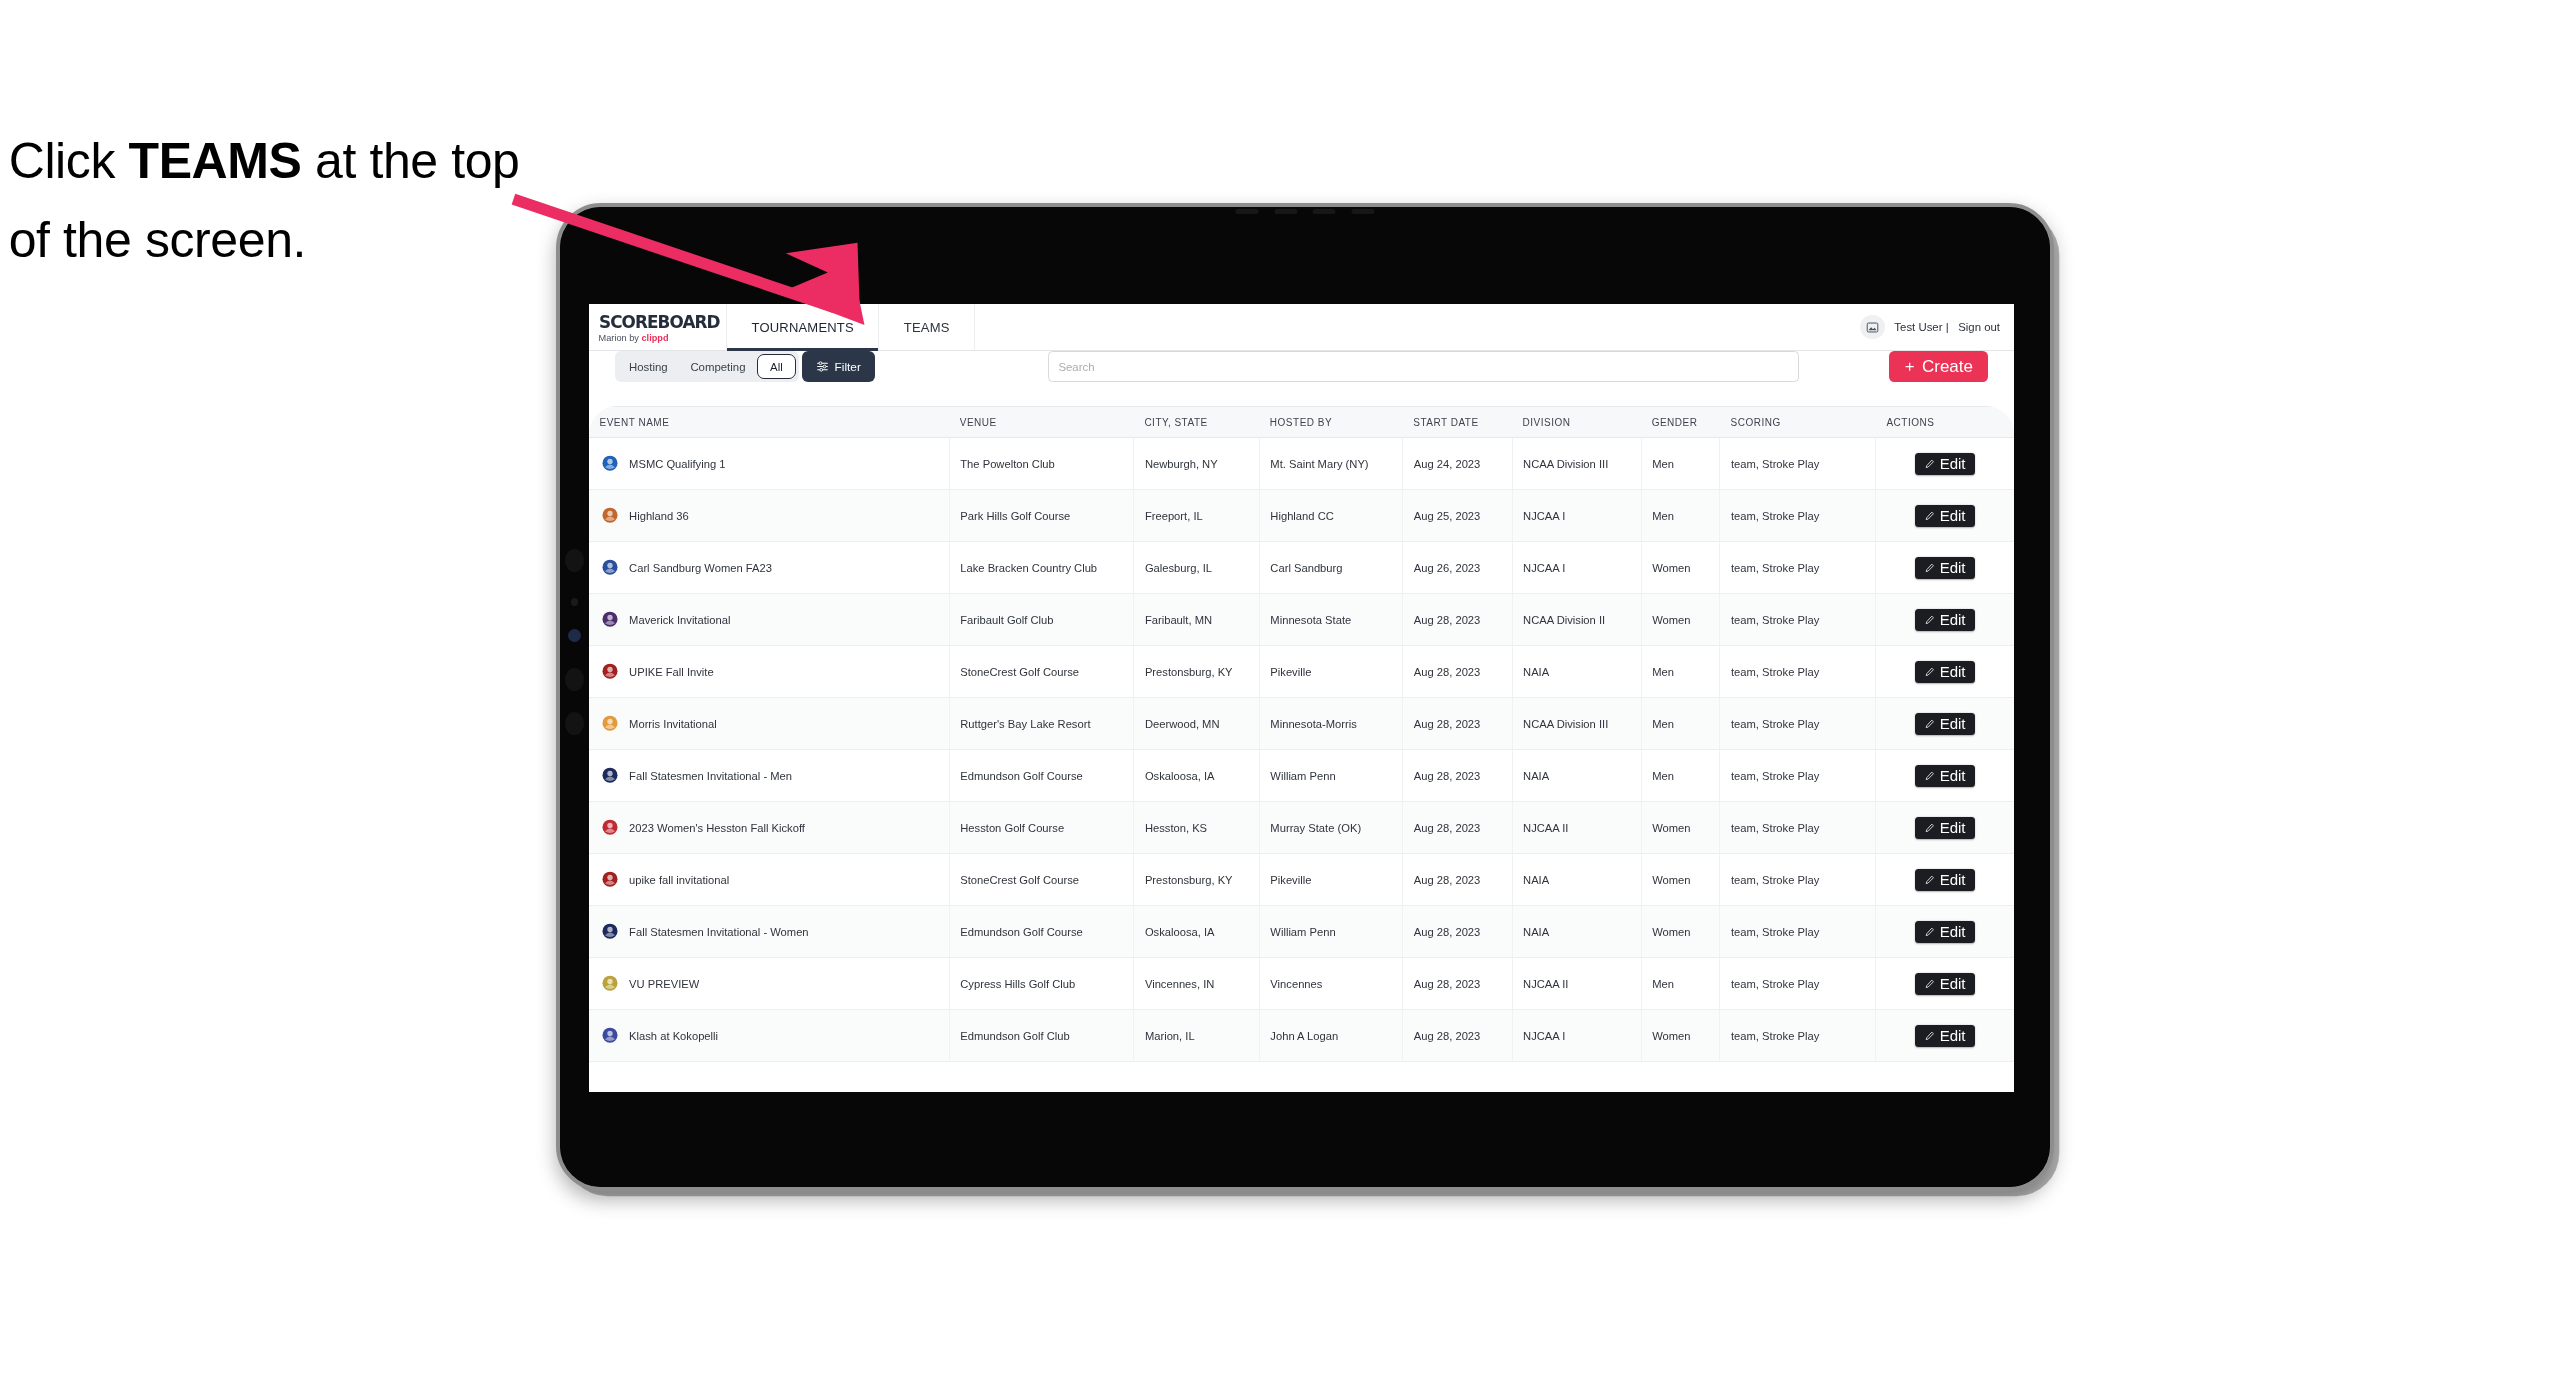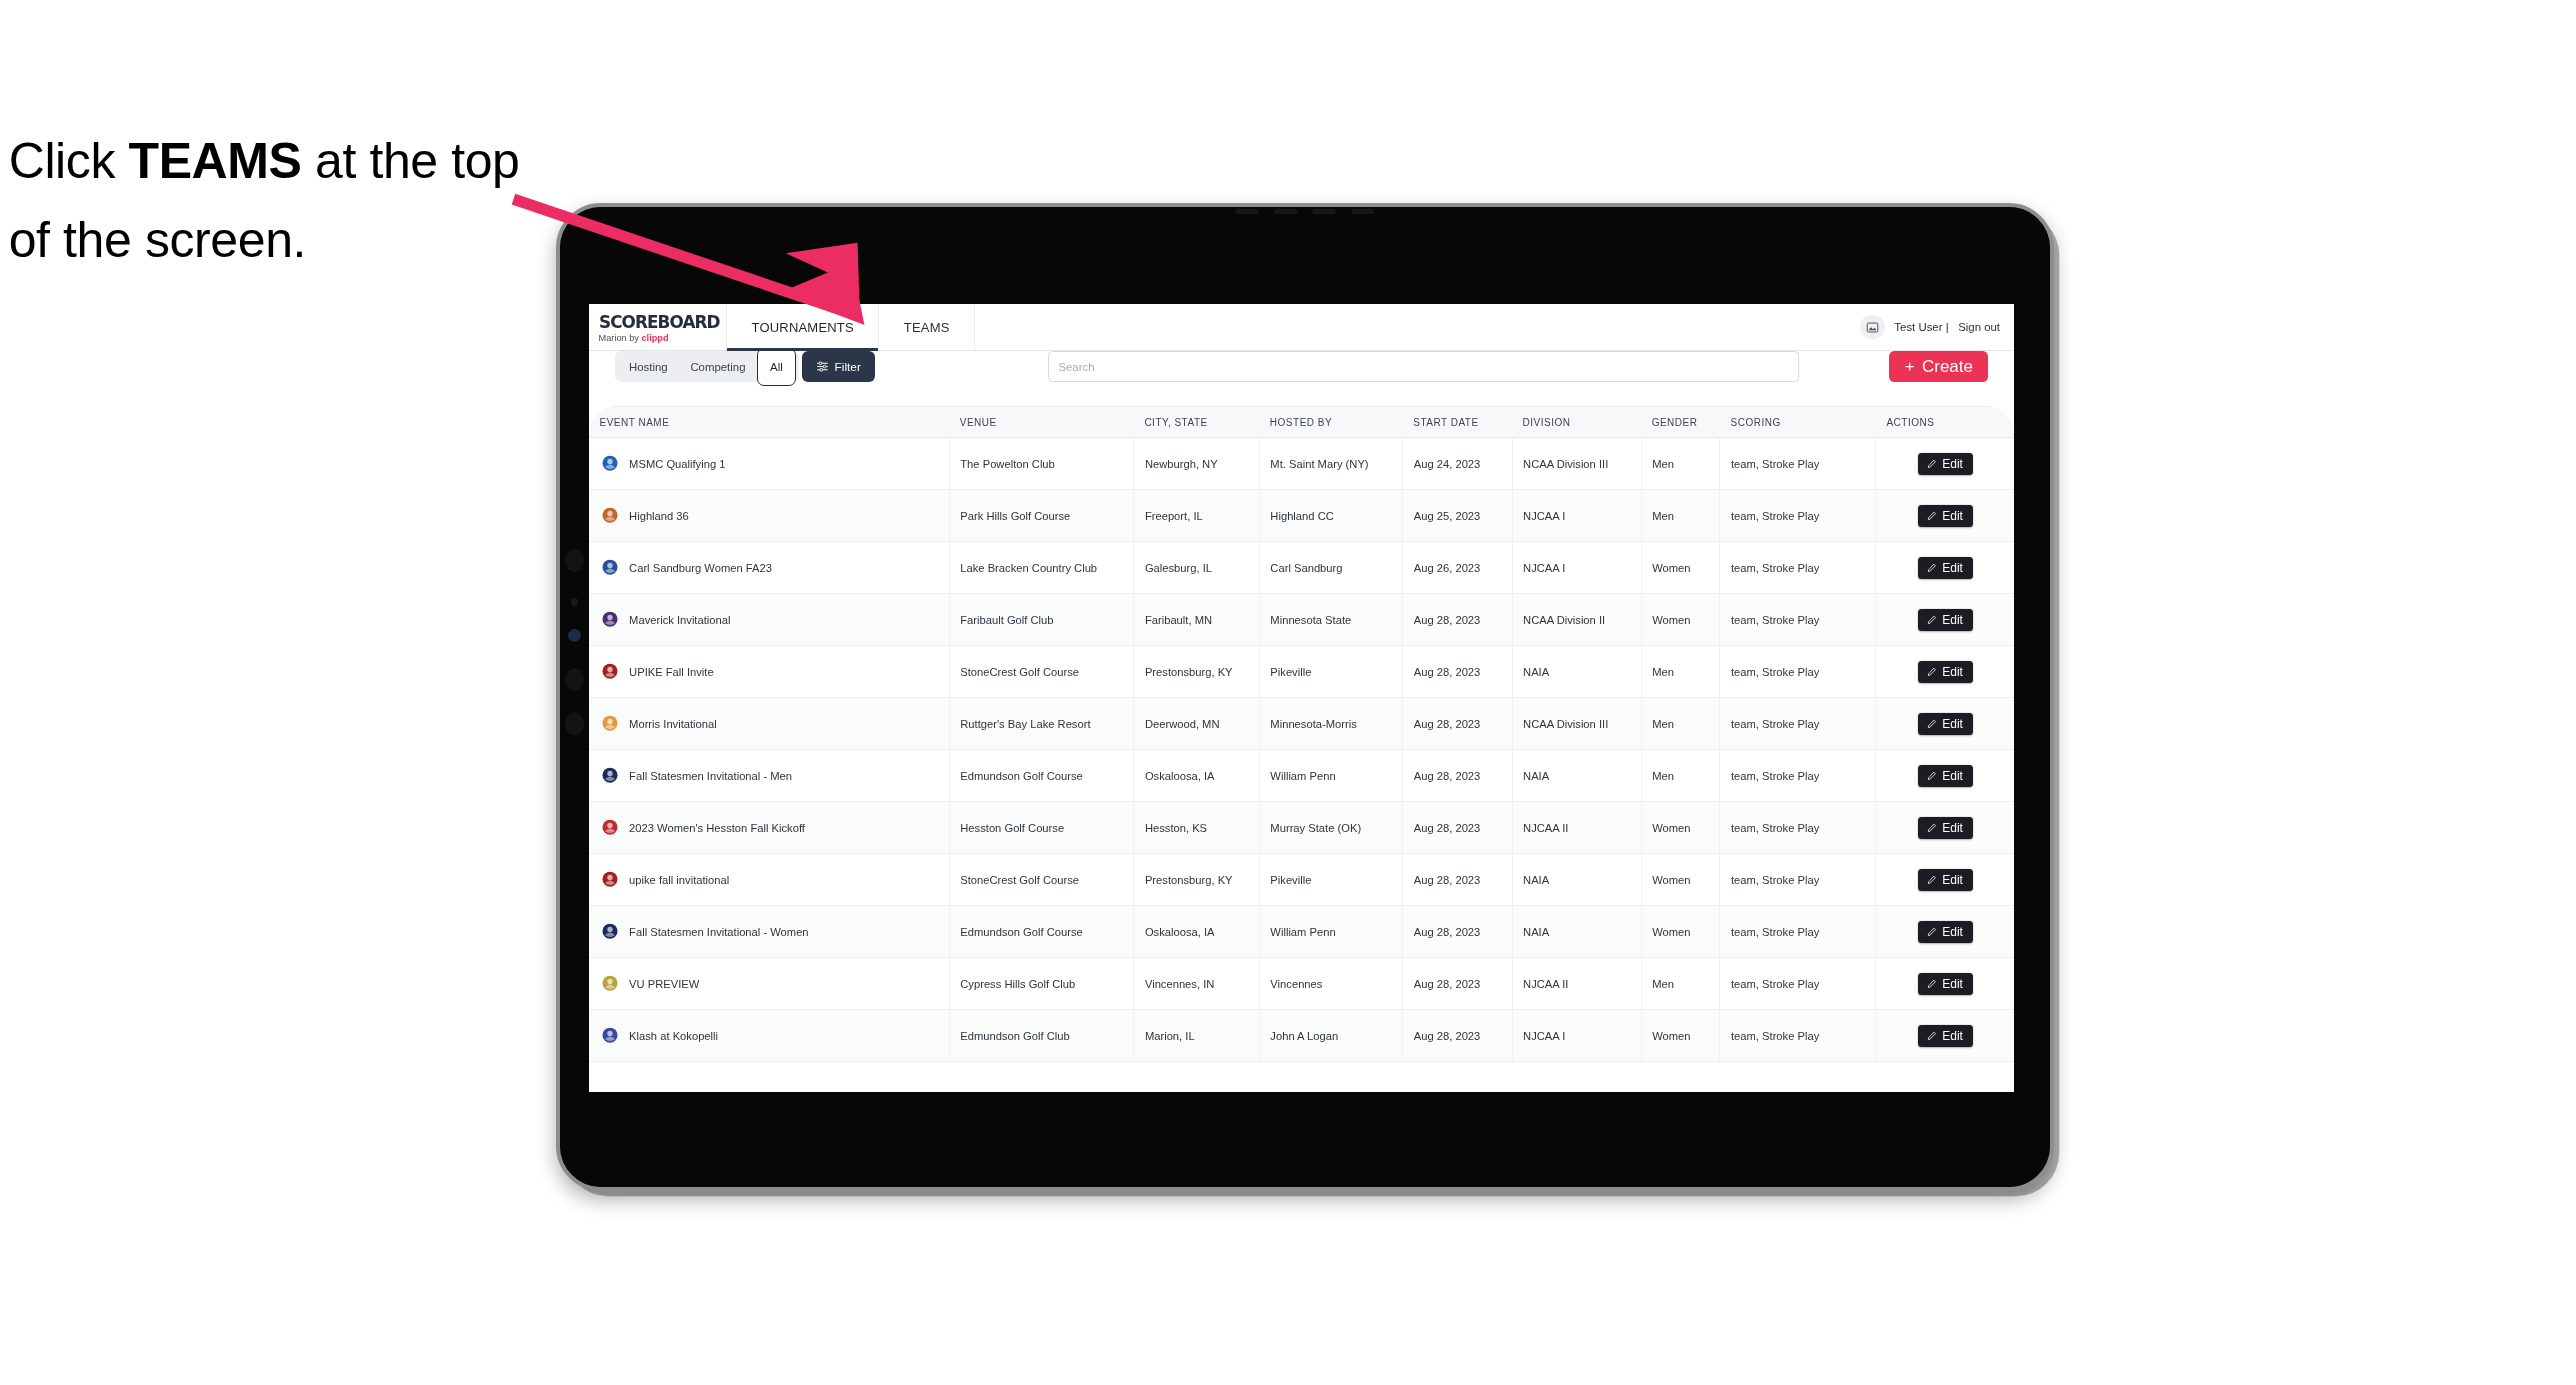--- a/index.html
+++ b/index.html
@@ -137,21 +137,21 @@
     padding: 0 2.6px;
   }
   .seg {
     font-size: 11.4px; color:#3b414d;
     padding: 0 11.4px; height: 26px;
     display:flex; align-items:center; cursor:pointer;
     border-radius: 5.2px;
   }
   .seg.on {
     background:#fff; border:1.7px solid #262d3a;
-    border-radius: 7px; height: 38px; font-weight:400; color:#1c222d;
+    border-radius: 7px; height: 25px; font-weight:400; color:#1c222d;
     padding: 0 12.2px;
   }
   .filter-btn {
     display:flex; align-items:center; gap:6.1px;
     background:#2b3648; color:#fff;
     height:31px; padding: 0 14px;
     border-radius: 6.1px; font-size:11.8px; cursor:pointer;
     border:none;
   }
   .search-input {
@@ -214,21 +214,21 @@
   .col7 { width: 44px; }  .col8 { width: 87px; } .col9 { width: 77px; }
 
   .evcell { display:flex; align-items:center; gap:9.6px; padding-right:5.2px; }
   .logo { width: 20px; height: 20px; flex: none; display:block; }
   .evname { overflow:hidden; text-overflow:ellipsis; white-space:nowrap; }
 
   .edit-btn {
     display:inline-flex; align-items:center; gap:5.2px;
     background:#1b1d22; color:#fff;
     height:22px; padding: 0 9.6px;
-    border-radius:3.5px; font-size:12px; border:none; cursor:pointer;
+    border-radius:3.5px; font-size:15px; border:none; cursor:pointer;
     font-family:"Liberation Sans", sans-serif;
     box-shadow: 0 0.9px 1.7px rgba(0,0,0,0.3);
   }
   td.c-actions { text-align:center; padding-left:0; }
 </style>
 </head>
 <body>
 
 <div id="stage">
 

